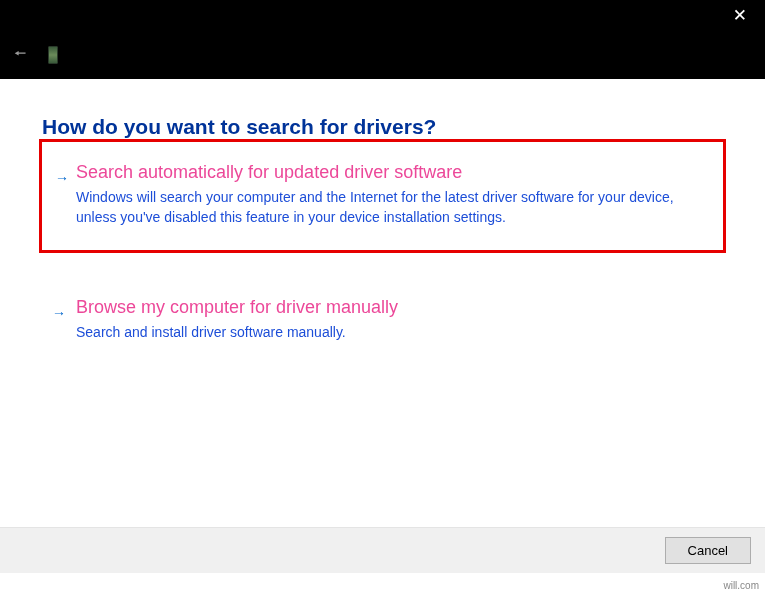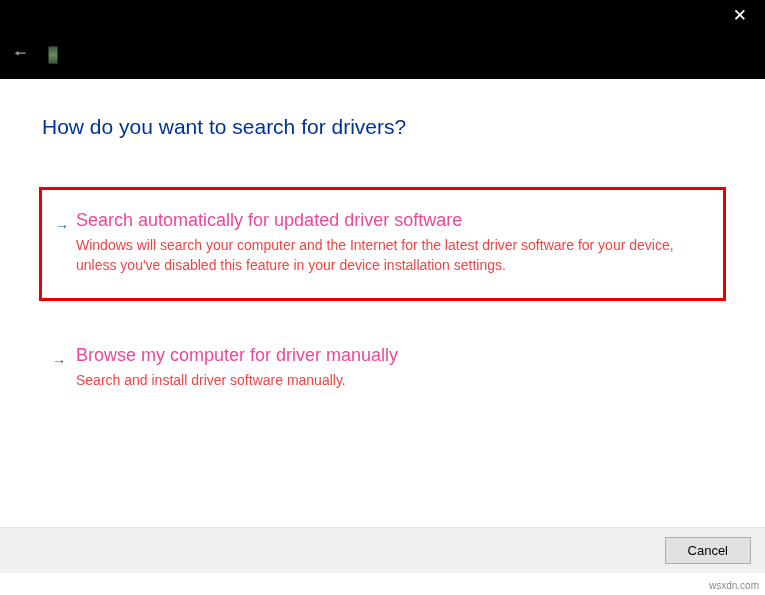--- a/index.html
+++ b/index.html
@@ -53,22 +53,21 @@
       border: 1px solid #2a3a2a;
       position: relative;
     }
     .content-area {
       padding: 36px 42px 0 42px;
       background: #ffffff;
     }
     .page-title {
       color: #003399;
       font-size: 21px;
-      font-weight: 400;
-      margin-bottom: 48px;
+      font-weight: 700;
     }
     .option-box {
       position: relative;
       padding: 20px 22px 22px 34px;
       cursor: pointer;
     }
     .option-box.highlighted {
       border: 3px solid #e60000;
       margin-left: -3px;
       margin-right: -3px;
@@ -83,21 +82,21 @@
     .highlighted .option-arrow {
       left: 13px;
     }
     .option-title {
       color: #ec4899;
       font-size: 18px;
       font-weight: 400;
       margin-bottom: 4px;
     }
     .option-desc {
-      color: #ef4444;
+      color: #1d4ed8;
       font-size: 14px;
       line-height: 1.45;
     }
     .spacer {
       height: 24px;
     }
     .footer {
       position: absolute;
       bottom: 22px;
       left: 0;
@@ -153,13 +152,13 @@
     <span class="option-arrow">→</span>
     <div class="option-title">Browse my computer for driver manually</div>
     <div class="option-desc">Search and install driver software manually.</div>
   </div>
 </div>
 
 <div class="footer">
   <button class="cancel-btn">Cancel</button>
 </div>
 
-<div class="watermark">wsxdn.com</div>
+<div class="watermark">will.com</div>
 
 </body></html>

